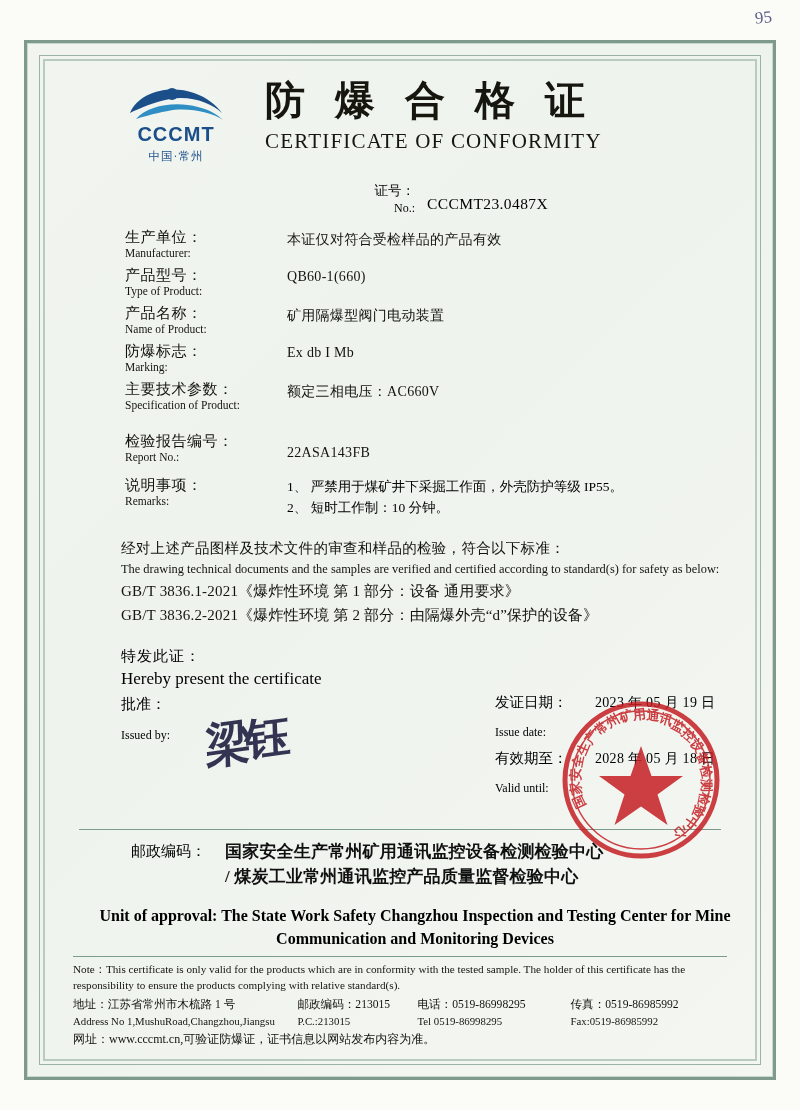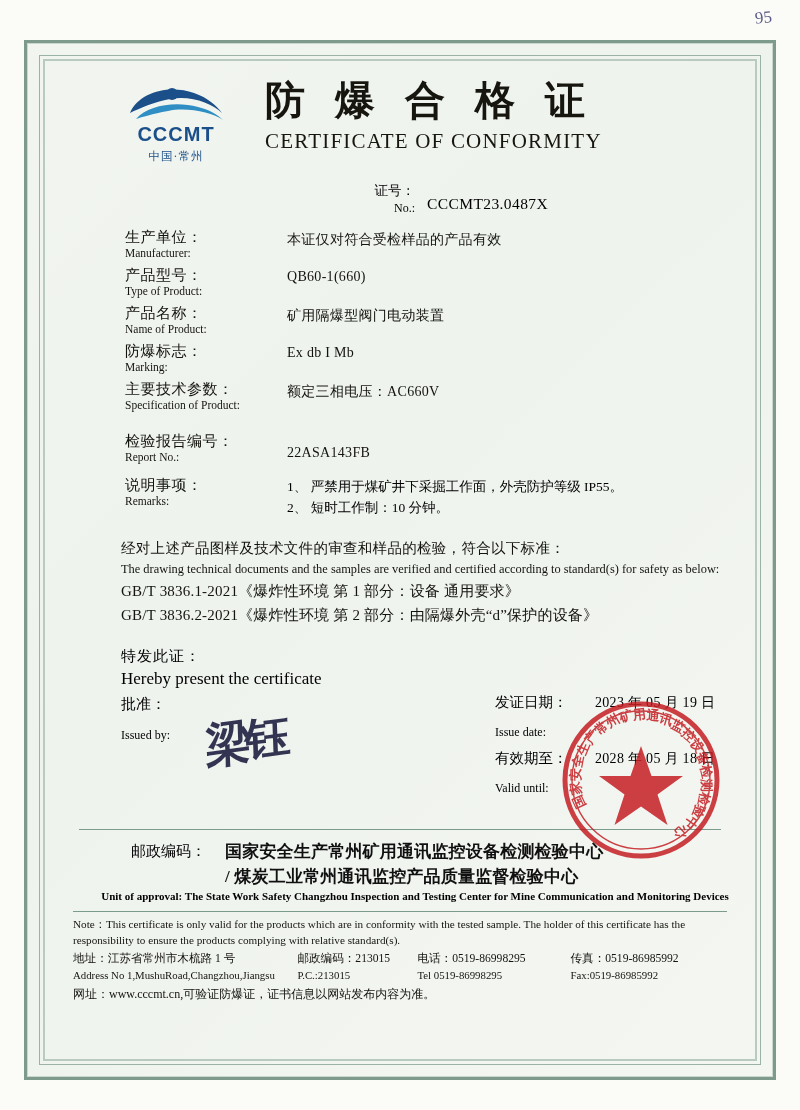--- a/index.html
+++ b/index.html
@@ -286,23 +286,23 @@
   }
   .unit-cn-lines {
     margin-left: 160px;
     font-size: 17px;
     font-weight: bold;
     line-height: 1.45;
     color: #101010;
     letter-spacing: 0.2px;
   }
   .unit-en {
-    margin-top: 0;
+    margin-top: 16px;
     padding-left: 20px;
-    font-size: 11px;
+    font-size: 16px;
     font-weight: bold;
     line-height: 1.4;
     text-align: center;
   }
   .note-box {
     margin: 6px 18px 0 18px;
     border-top: 1px solid #7b9c8d;
     padding-top: 5px;
     font-size: 11.2px;
     line-height: 1.42;

